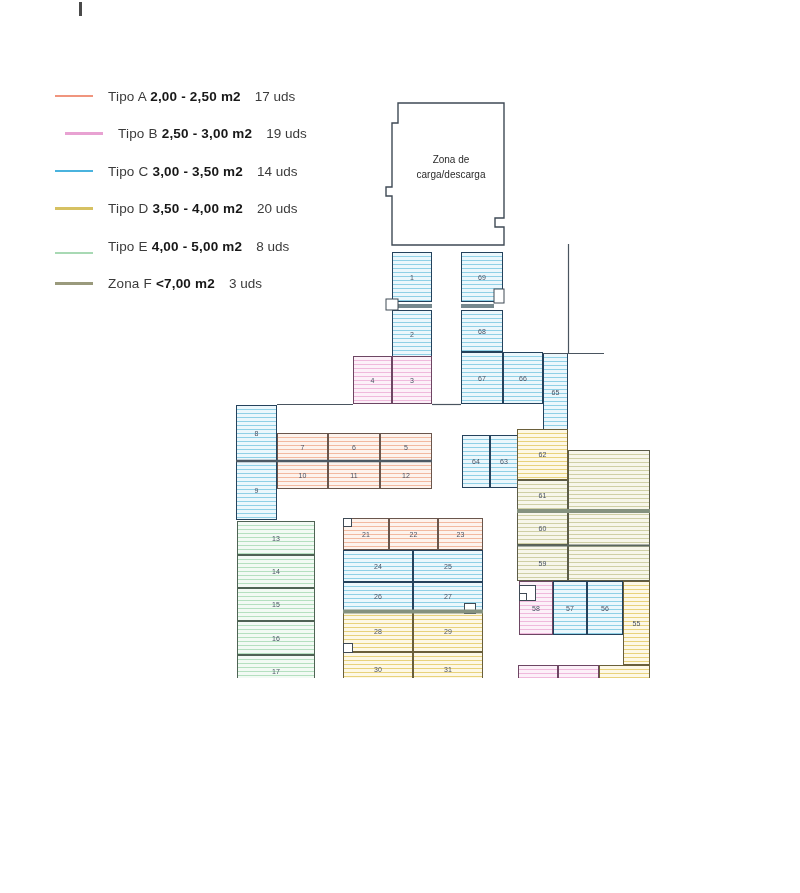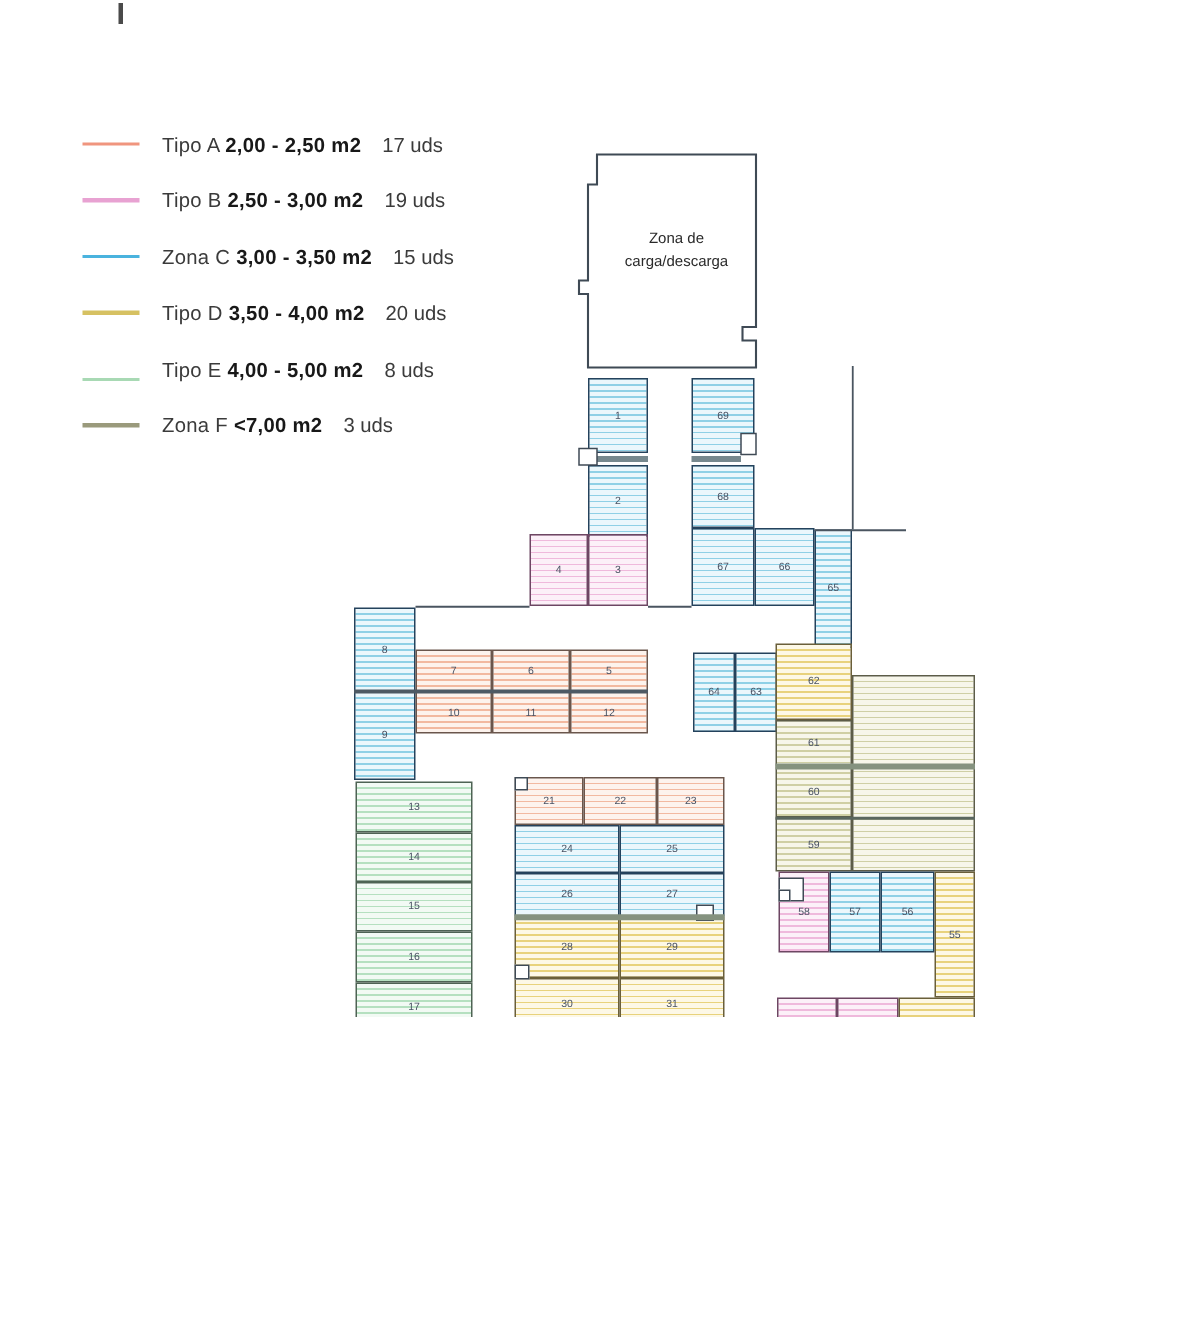--- a/index.html
+++ b/index.html
@@ -23,29 +23,29 @@
 
 <div class="canvas">
   <div class="tick" style="left:79px;top:2px;width:3px;height:14px;"></div>
 
   <div>
       <div class="legend-row" style="left: 55px; top: 88px;">
         <div class="legend-swatch" style="background: rgb(240, 149, 126);"></div>
         <span class="legend-text"><span>Tipo A </span><b>2,00 - 2,50 m2</b></span>
         <span class="legend-count">17 uds</span>
       </div>
-      <div class="legend-row" style="left: 55px; top: 125.5px;">
+      <div class="legend-row" style="left: 65px; top: 125.5px;">
         <div class="legend-swatch" style="background: rgb(232, 162, 210);"></div>
         <span class="legend-text"><span>Tipo B </span><b>2,50 - 3,00 m2</b></span>
         <span class="legend-count">19 uds</span>
       </div>
       <div class="legend-row" style="left: 55px; top: 163px;">
         <div class="legend-swatch" style="background: rgb(74, 179, 222);"></div>
-        <span class="legend-text"><span>Zona C </span><b>3,00 - 3,50 m2</b></span>
-        <span class="legend-count">15 uds</span>
+        <span class="legend-text"><span>Tipo C </span><b>3,00 - 3,50 m2</b></span>
+        <span class="legend-count">14 uds</span>
       </div>
       <div class="legend-row" style="left: 55px; top: 200.5px; align-items: center;">
         <div class="legend-swatch" style="background: rgb(214, 193, 98);"></div>
         <span class="legend-text"><span>Tipo D </span><b>3,50 - 4,00 m2</b></span>
         <span class="legend-count">20 uds</span>
       </div>
       <div class="legend-row" style="left: 55px; top: 238px; align-items: flex-end;">
         <div class="legend-swatch" style="background: rgb(168, 217, 180);"></div>
         <span class="legend-text"><span>Tipo E </span><b>4,00 - 5,00 m2</b></span>
         <span class="legend-count">8 uds</span>

